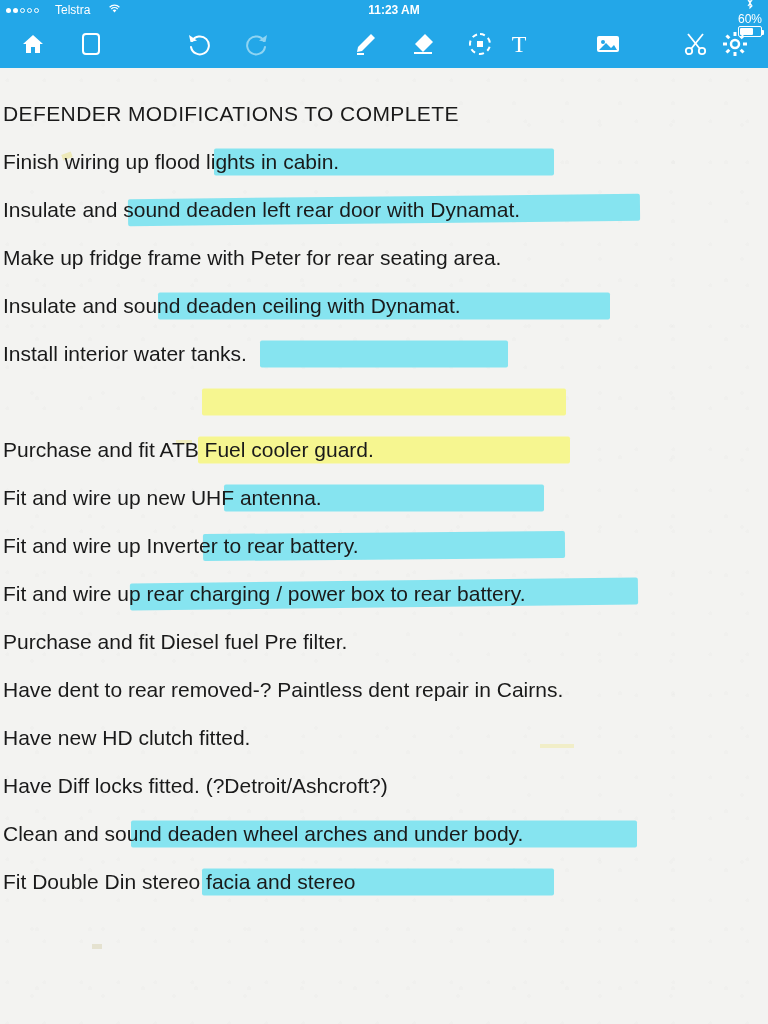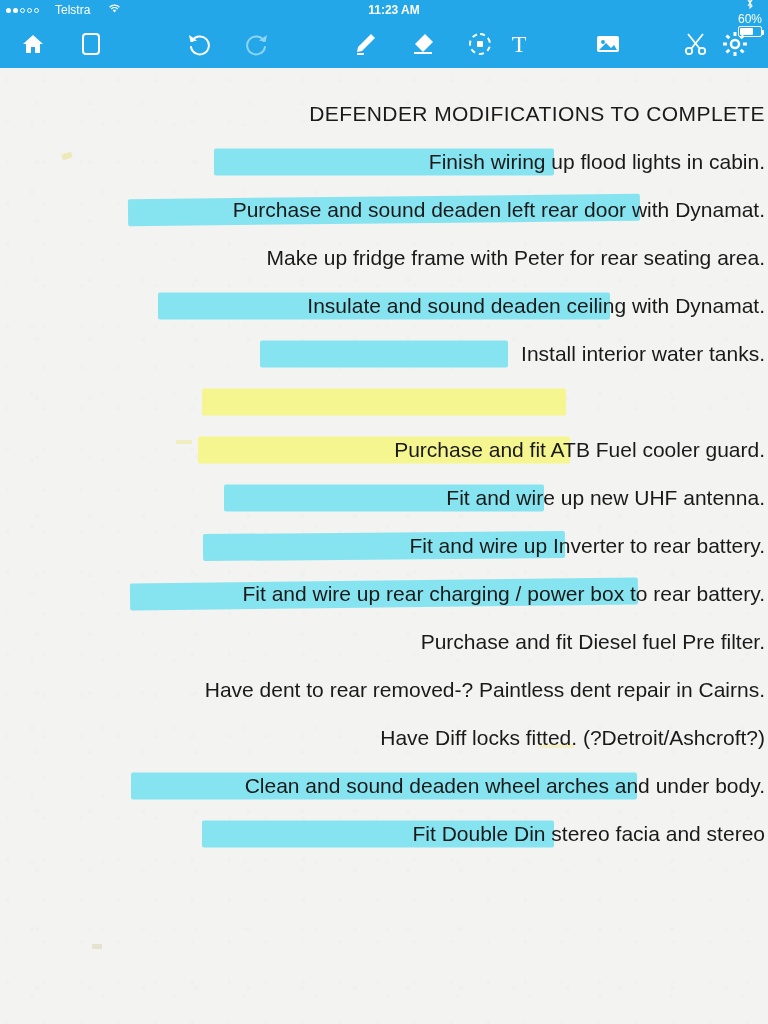--- a/index.html
+++ b/index.html
@@ -97,21 +97,21 @@
     background: #f3f3f1;
     background-image:
       radial-gradient(circle at 20% 30%, rgba(0,0,0,0.012) 0 2px, transparent 2px),
       radial-gradient(circle at 70% 60%, rgba(0,0,0,0.012) 0 2px, transparent 2px),
       radial-gradient(circle at 45% 85%, rgba(0,0,0,0.012) 0 2px, transparent 2px);
     background-size: 37px 41px, 53px 59px, 71px 67px;
     overflow: hidden;
   }
   .doc {
     padding-top: 22px;
-    text-align: right;
+    text-align: left;
   }
   .line {
     position: relative;
     display: block;
     margin: 0 auto;
     padding: 0;
     height: 48px;
     line-height: 48px;
     font-size: 21px;
     color: #1a1a1a;
@@ -296,21 +296,21 @@
       <span class="txt">DEFENDER MODIFICATIONS TO COMPLETE</span>
     </div>
 
     <div class="line">
       <span class="hl" style="width:340px; background:#7fe3ef;"></span>
       <span class="txt">Finish wiring up flood lights in cabin.</span>
     </div>
 
     <div class="line">
       <span class="hl" style="width:512px; background:#7fe3ef; transform:translate(-50%,-50%) rotate(-0.6deg);"></span>
-      <span class="txt">Purchase and sound deaden left rear door with Dynamat.</span>
+      <span class="txt">Insulate and sound deaden left rear door with Dynamat.</span>
     </div>
 
     <div class="line">
       <span class="txt">Make up fridge frame with Peter for rear seating area.</span>
     </div>
 
     <div class="line">
       <span class="hl" style="width:452px; background:#7fe3ef;"></span>
       <span class="txt">Insulate and sound deaden ceiling with Dynamat.</span>
     </div>
@@ -346,20 +346,23 @@
 
 
     <div class="line">
       <span class="txt">Purchase and fit Diesel fuel Pre filter.</span>
     </div>
 
     <div class="line">
       <span class="txt">Have dent to rear removed-? Paintless dent repair in Cairns.</span>
     </div>
 
+    <div class="line">
+      <span class="txt">Have new HD clutch fitted.</span>
+    </div>
 
     <div class="line">
       <span class="txt">Have Diff locks fitted. (?Detroit/Ashcroft?)</span>
     </div>
 
     <div class="line">
       <span class="hl" style="width:506px; background:#7fe3ef;"></span>
       <span class="txt">Clean and sound deaden wheel arches and under body.</span>
     </div>
 

